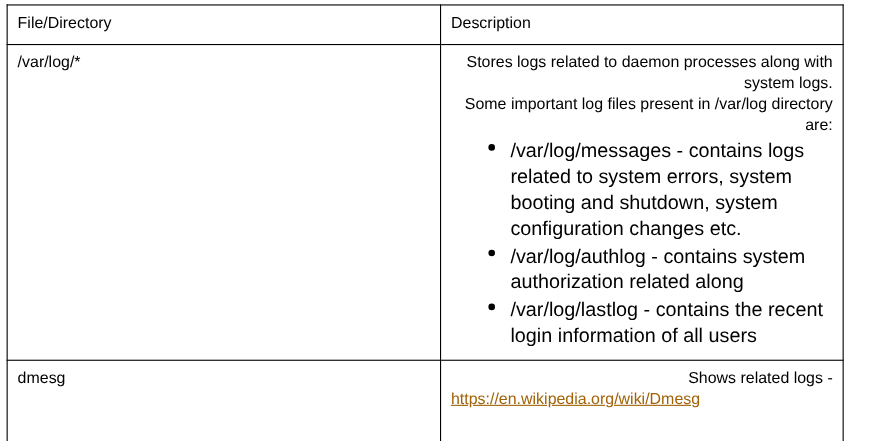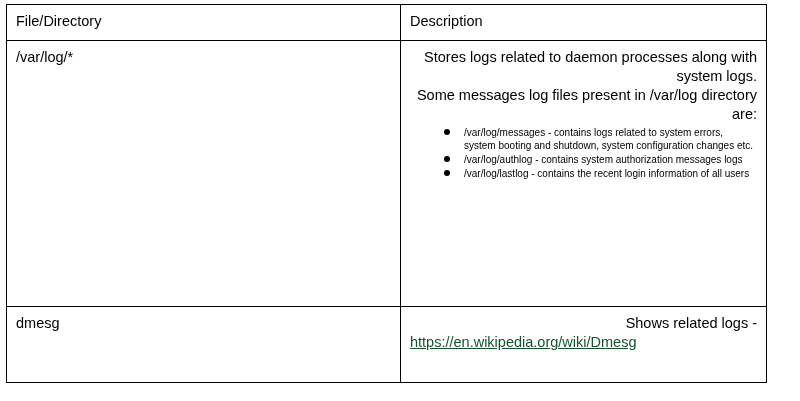--- a/index.html
+++ b/index.html
@@ -52,35 +52,35 @@
   }
   ul.bullets {
     margin: 1px 0 0 0;
     padding-left: 34px;
     list-style: none;
   }
   ul.bullets li {
     position: relative;
     margin: 0 0 1px 0;
     padding-left: 20px;
-    font-size: 10px;
+    font-size: 18px;
     line-height: 1.32;
   }
   ul.bullets li .dot {
     position: absolute;
     left: 0;
     top: 0.32em;
     width: 6px;
     height: 6px;
     border-radius: 50%;
     background: #000000;
     display: inline-block;
   }
   a.link {
-    color: #14532d;
+    color: #a16207;
     text-decoration: underline;
     word-break: break-all;
     text-align: right;
   }
   .desc-line { display: block; text-align: right; }
 </style>
 </head>
 <body>
 
 <div class="page">
@@ -98,24 +98,24 @@
           <span class="cell-text">Description</span>
         </td>
       </tr>
 
       <tr class="row-varlog">
         <td>
           <span class="cell-text">/var/log/*</span>
         </td>
         <td>
           <span class="desc-line">Stores logs related to daemon processes along with system logs.</span>
-          <span class="desc-line">Some messages log files present in /var/log directory are:</span>
+          <span class="desc-line">Some important log files present in /var/log directory are:</span>
           <ul class="bullets">
             <li><span class="dot"></span><span>/var/log/messages - contains logs related to system errors, system booting and shutdown, system configuration changes etc.</span></li>
-            <li><span class="dot"></span><span>/var/log/authlog - contains system authorization messages logs</span></li>
+            <li><span class="dot"></span><span>/var/log/authlog - contains system authorization related along</span></li>
             <li><span class="dot"></span><span>/var/log/lastlog - contains the recent login information of all users</span></li>
           </ul>
         </td>
       </tr>
 
       <tr class="row-dmesg">
         <td>
           <span class="cell-text">dmesg</span>
         </td>
         <td>

